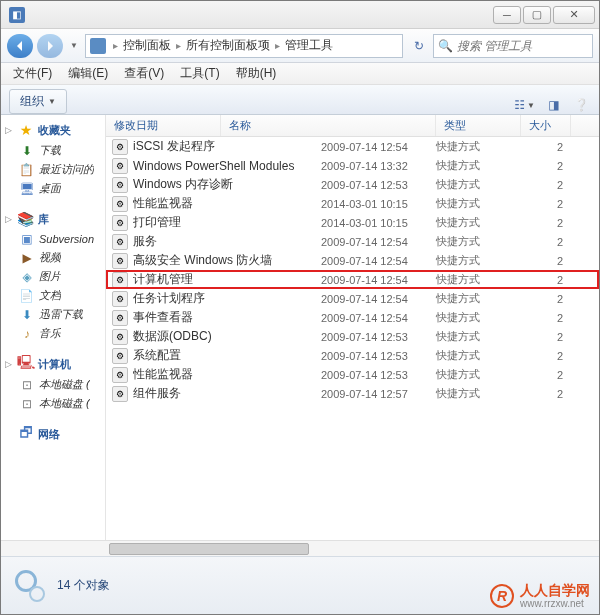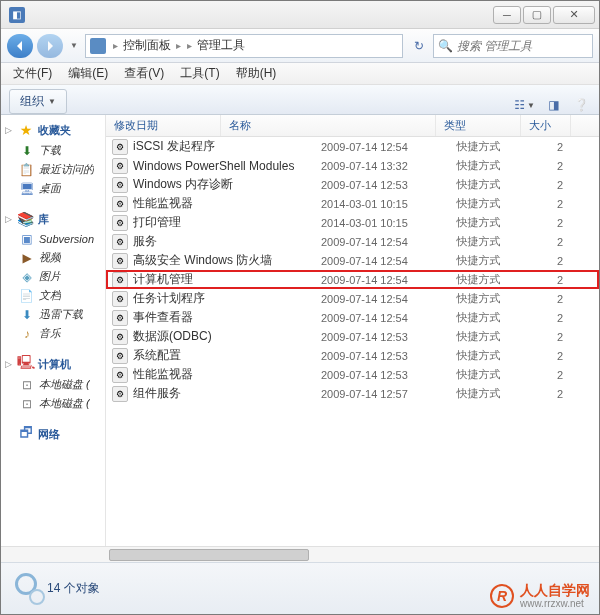--- a/index.html
+++ b/index.html
@@ -58,27 +58,27 @@
     .col-date { width: 115px; }
     .col-type { width: 85px; }
     .col-size { width: 50px; }
     .fl-body { flex: 1; overflow-y: auto; overflow-x: auto; }
     .fl-row { height: 19px; display: flex; align-items: center; cursor: pointer; }
     .fl-row.highlighted { outline: 2px solid #e02020; outline-offset: -2px; }
     .fl-name { width: 215px; padding-left: 6px; display: flex; align-items: center; gap: 5px; overflow: hidden; }
     .fl-icon { width: 16px; height: 16px; background: #f0f0f0; border: 1px solid #c0c0c0; border-radius: 2px; display: flex; align-items: center; justify-content: center; font-size: 9px; flex-shrink: 0; }
     .fl-namet { color: #333; white-space: nowrap; overflow: hidden; }
     .fl-date { width: 115px; color: #666; font-size: 11px; white-space: nowrap; }
-    .fl-type { width: 85px; color: #666; font-size: 11px; white-space: nowrap; text-align: center; }
+    .fl-type { width: 85px; color: #666; font-size: 11px; white-space: nowrap; }
     .fl-size { width: 50px; color: #666; font-size: 11px; text-align: right; padding-right: 8px; }
     
     .content-scroll { height: 16px; border-top: 1px solid #e0e0e0; background: #f5f5f5; position: relative; }
     .scroll-thumb { position: absolute; left: 108px; top: 2px; width: 200px; height: 12px; background: #d0d0d0; border: 1px solid #b0b0b0; border-radius: 2px; cursor: pointer; }
     
-    .statusbar { height: 52px; background: linear-gradient(to bottom, #f4f6f9, #e8edf3); border-top: 1px solid #d5dce4; display: flex; align-items: center; padding: 0 10px; }
+    .statusbar { height: 58px; background: linear-gradient(to bottom, #f4f6f9, #e8edf3); border-top: 1px solid #d5dce4; display: flex; align-items: center; padding: 0 10px; gap: 10px; }
     .status-icon { width: 36px; height: 36px; border-radius: 4px; display: flex; align-items: center; justify-content: center; position: relative; }
     .gear1 { width: 22px; height: 22px; border: 3px solid #8ab5d8; border-radius: 50%; position: absolute; top: 2px; left: 4px; }
     .gear2 { width: 16px; height: 16px; border: 2px solid #a8c8e0; border-radius: 50%; position: absolute; bottom: 2px; right: 2px; }
     .status-text { color: #2a4a7a; }
     
     .watermark { position: absolute; bottom: 6px; right: 10px; display: flex; align-items: center; gap: 6px; z-index: 10; }
     .wm-icon { width: 24px; height: 24px; border: 2px solid #e05020; border-radius: 50%; display: flex; align-items: center; justify-content: center; color: #e05020; font-weight: bold; font-size: 14px; font-style: italic; }
     .wm-text { display: flex; flex-direction: column; line-height: 1.1; }
     .wm-main { color: #e05020; font-weight: bold; font-size: 14px; }
     .wm-url { color: #888; font-size: 10px; }
@@ -110,20 +110,21 @@
         <svg viewBox="0 0 12 12">
           <path d="M4 1 L9 6 L4 11 Z"></path>
         </svg>
       </div>
     <div class="nav-dropdown">▼</div>
     <div class="breadcrumb-bar">
       <div class="bc-icon"></div>
       <span class="bc-sep">▸</span>
       <span class="bc-item">控制面板</span>
       <span class="bc-sep">▸</span>
+      <span class="bc-item">所有控制面板项</span>
       <span class="bc-sep">▸</span>
       <span class="bc-item">管理工具</span>
     </div>
     <div class="bc-refresh">↻</div>
     <div class="search-bar">
       <span class="search-icon">🔍</span>
       <input class="search-input" placeholder="搜索 管理工具" style="">
     </div>
   </div>
 

